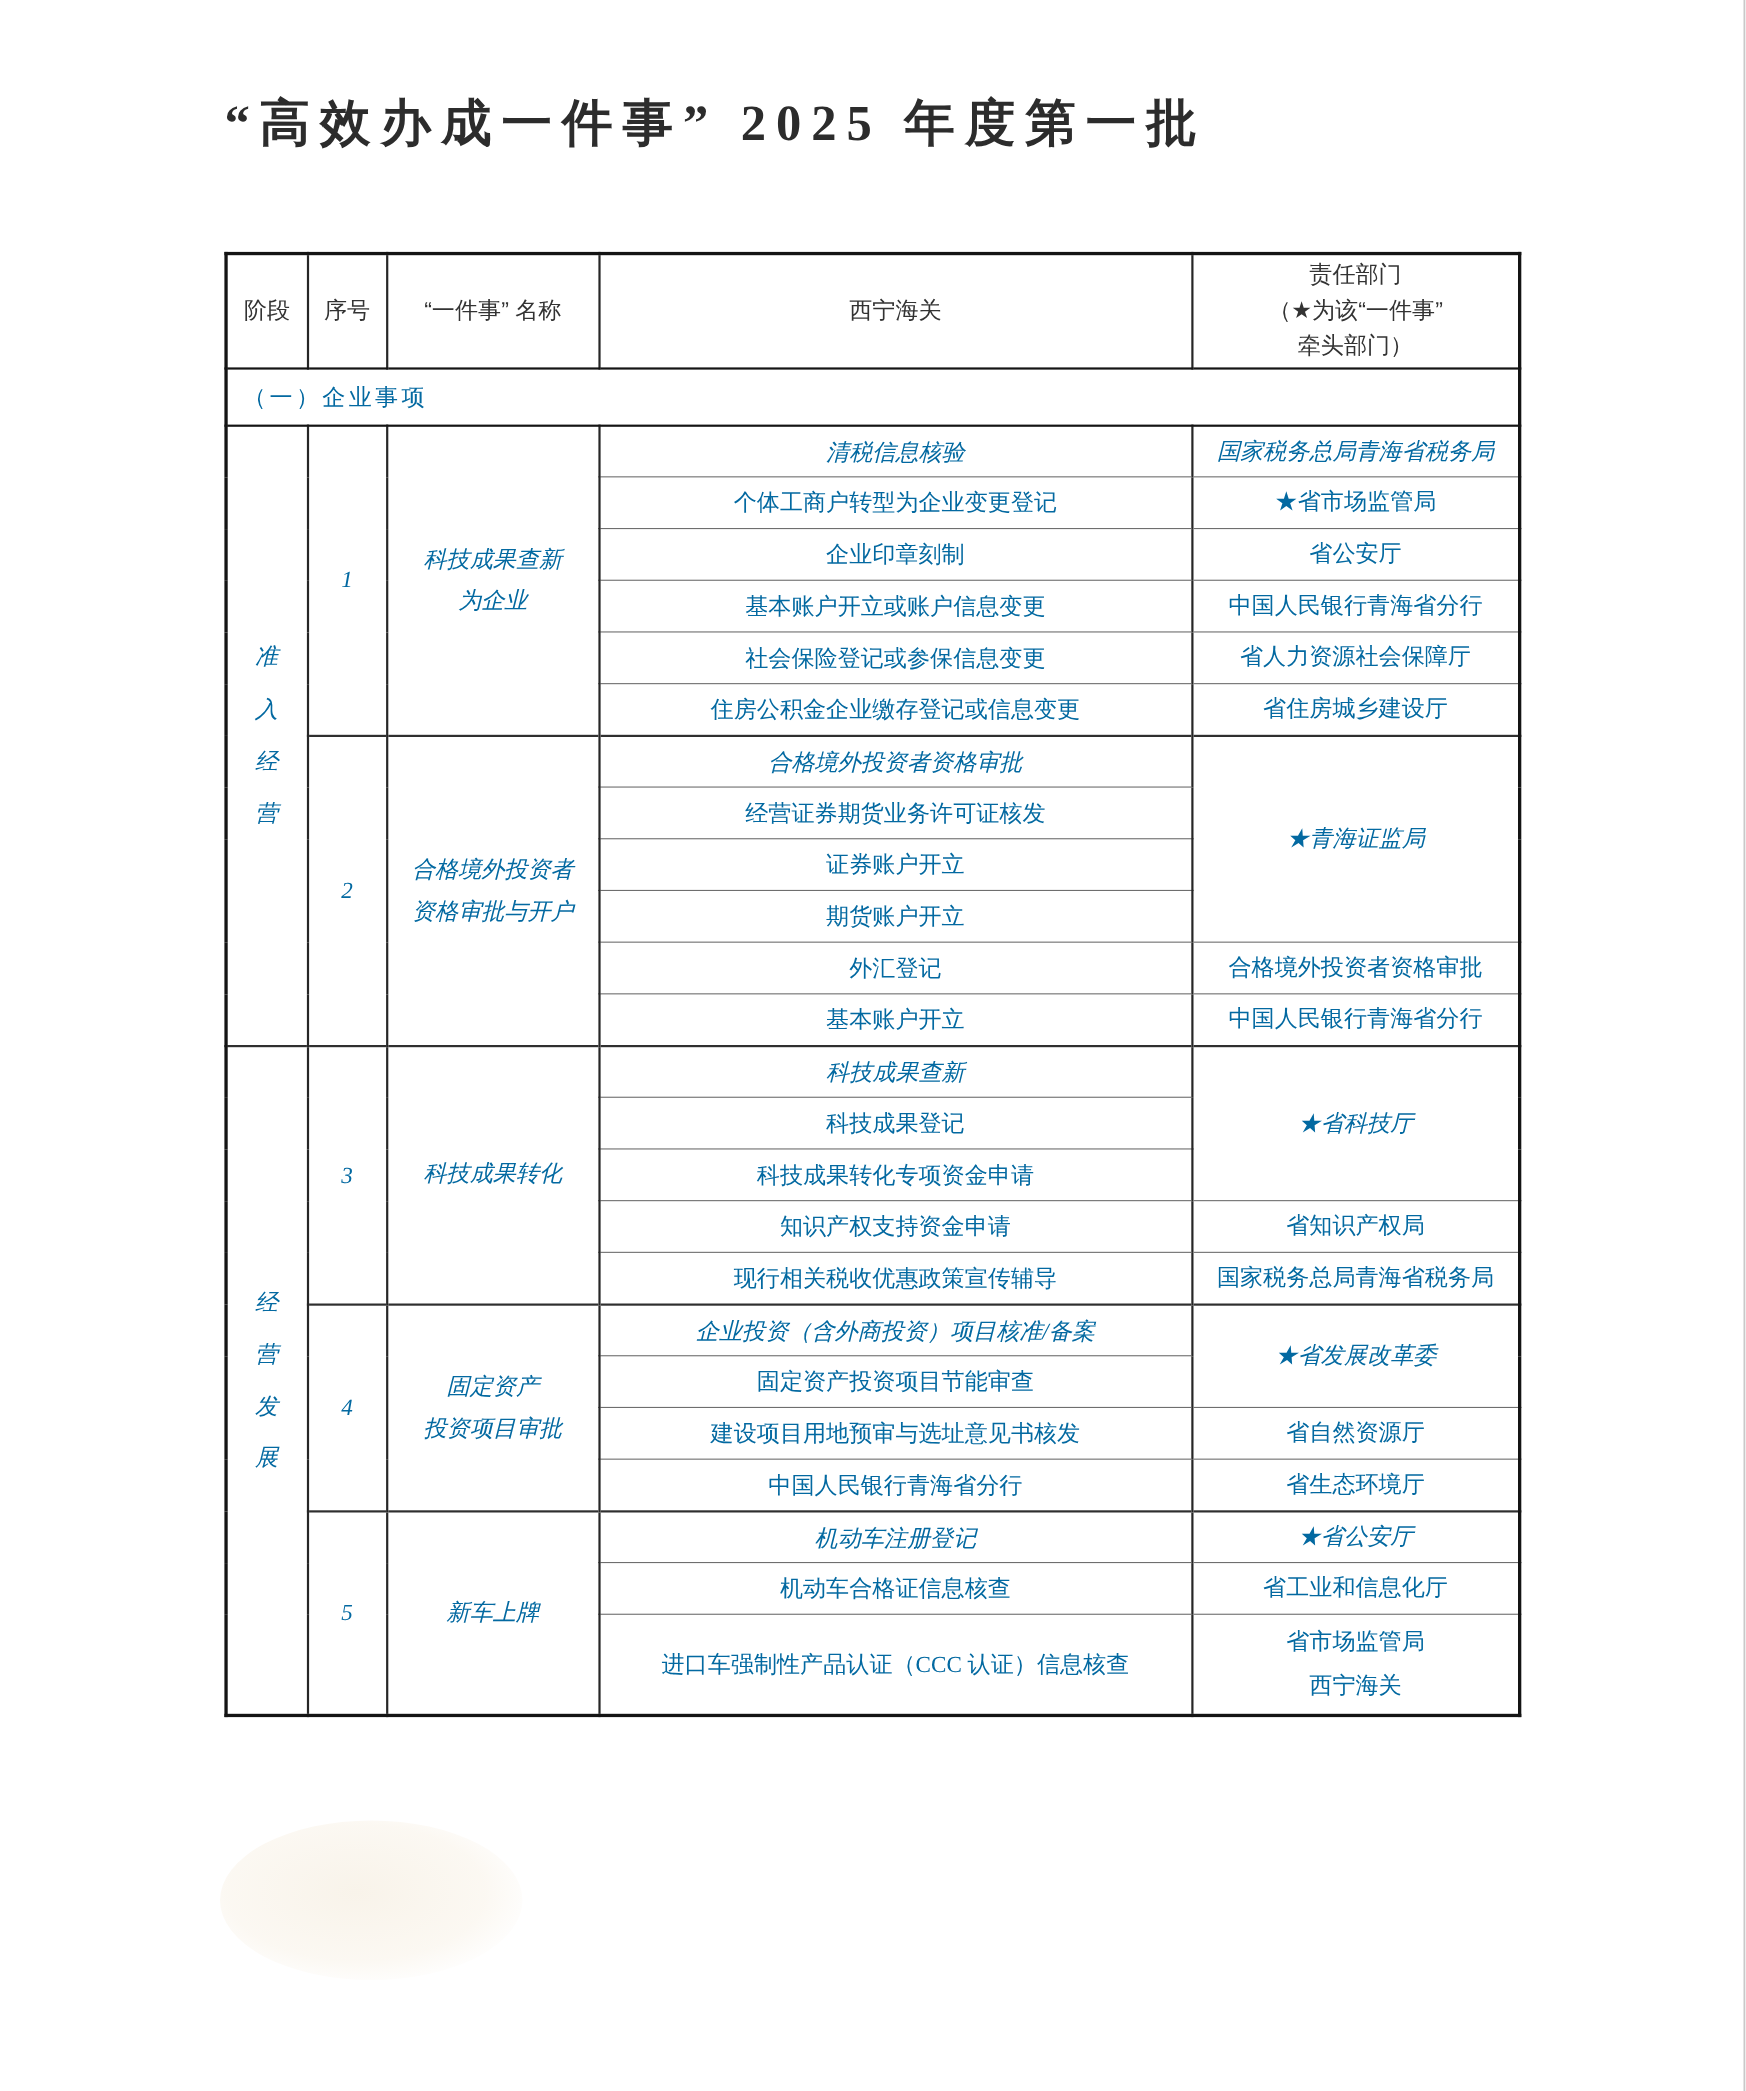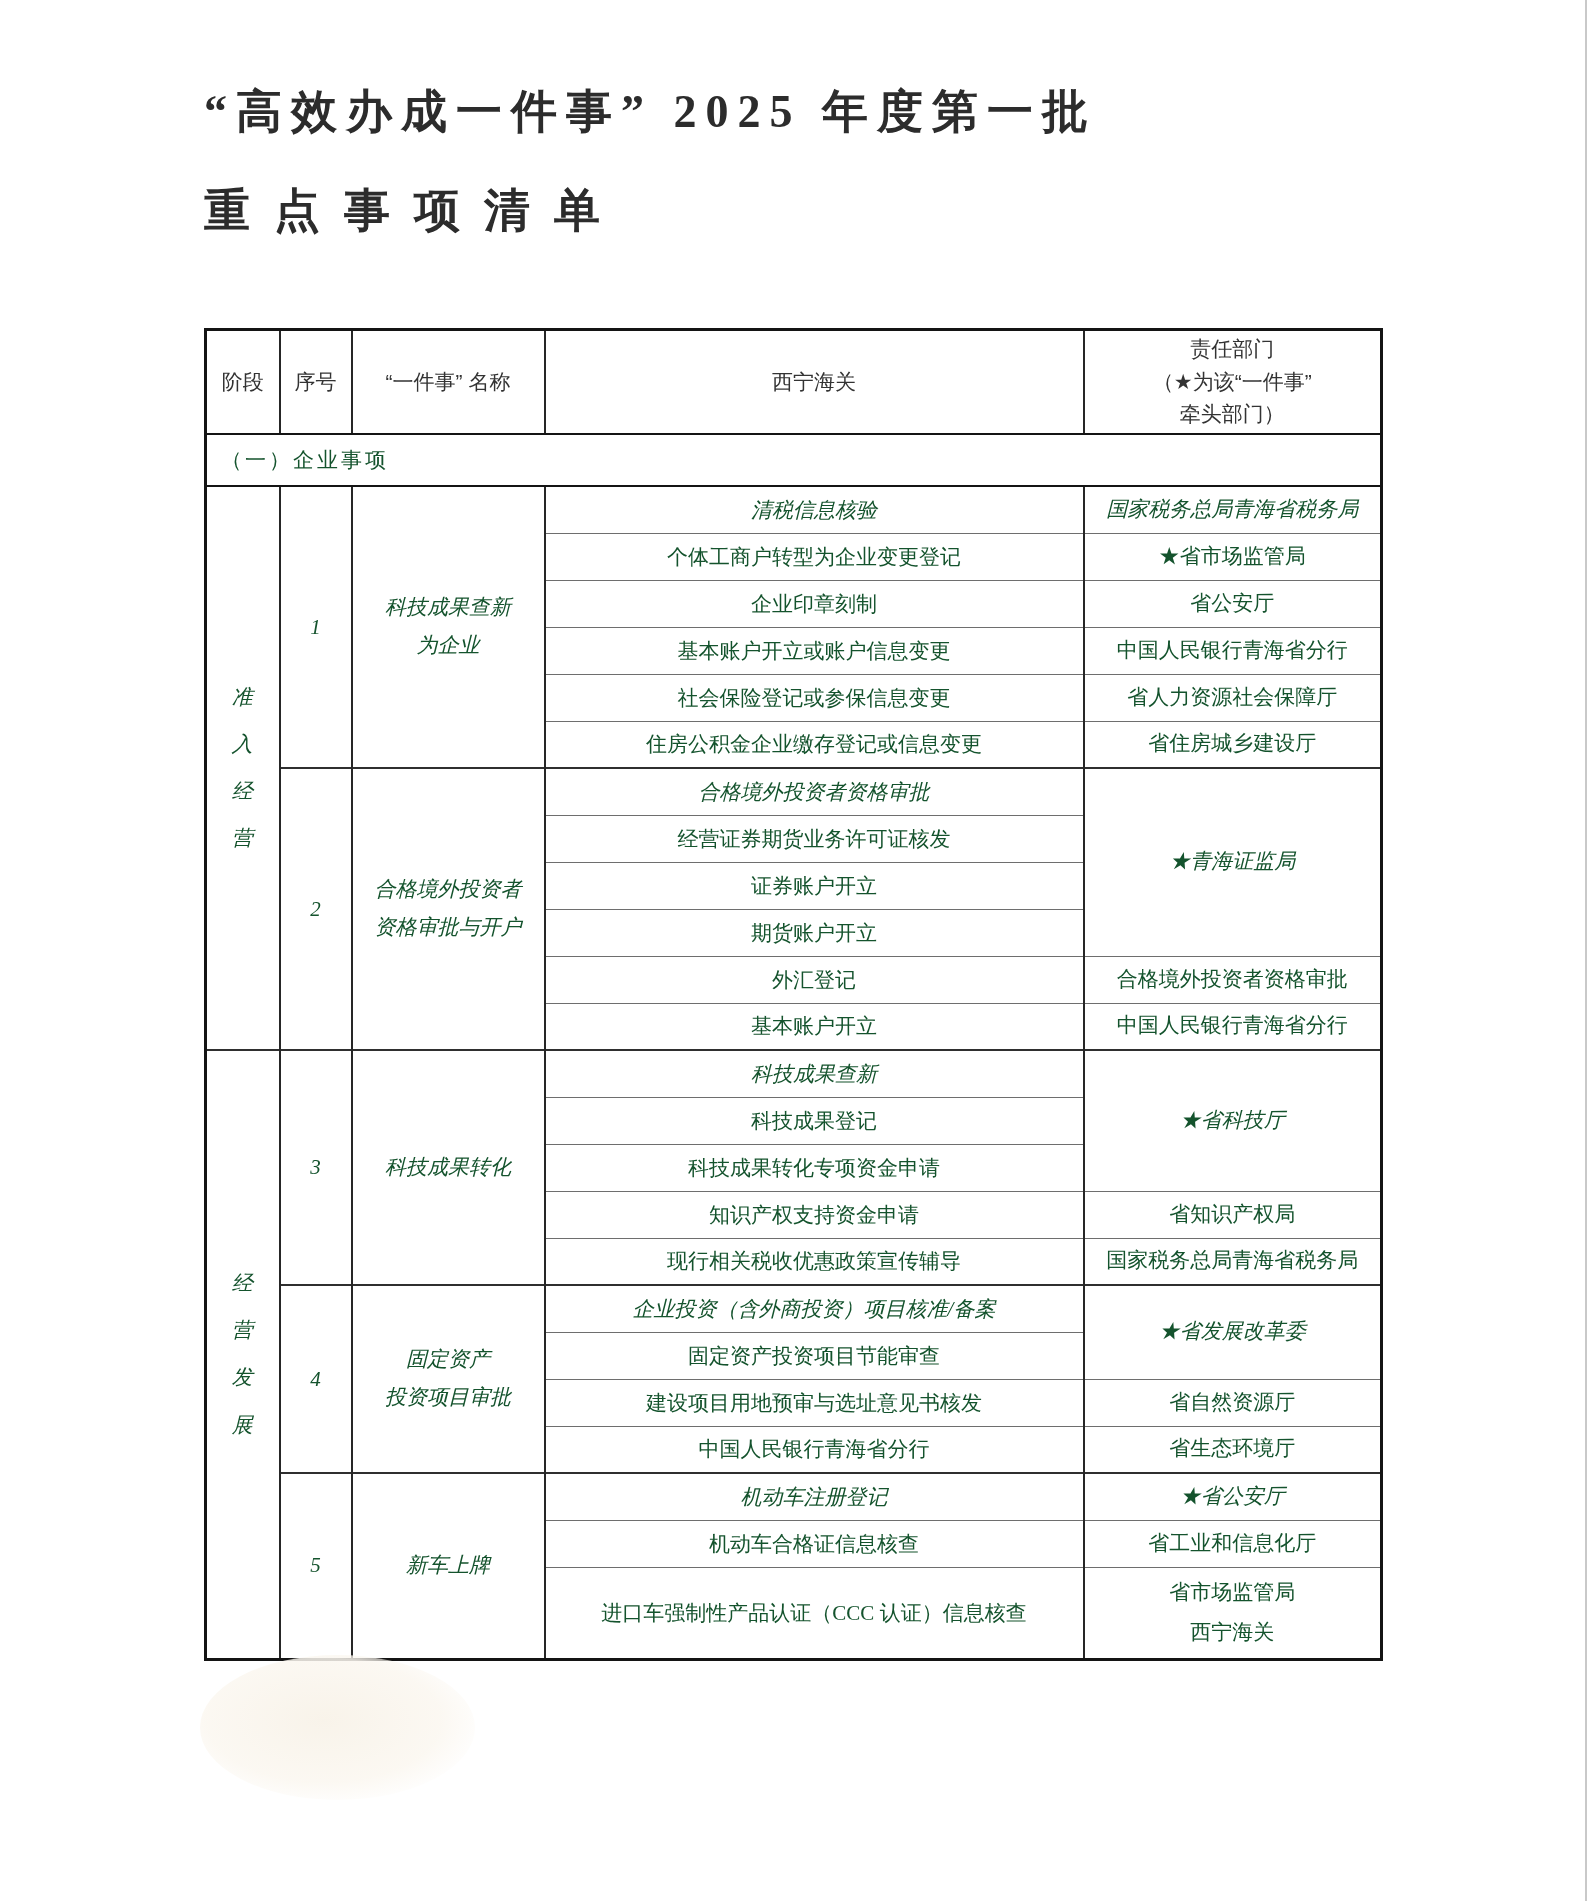--- a/index.html
+++ b/index.html
@@ -46,21 +46,21 @@
   col.w-item{width:539px;}
   col.w-dept{width:298px;}
   .list th,.list td{
     border-top:1px solid #6e6e6e;
     border-bottom:1px solid #6e6e6e;
     border-left:2px solid #262626;
     border-right:2px solid #262626;
     text-align:center;
     vertical-align:middle;
     padding:2px 4px;
-    color:#14532d;
+    color:#0369a1;
   }
   .list th{
     font-family:"Liberation Sans","DejaVu Sans",sans-serif;
     font-weight:normal;
     color:#333333;
     height:74px;
     line-height:1.55;
     white-space:pre-line;
     border-bottom:2px solid #141414;
     font-size:21px;
@@ -93,21 +93,20 @@
 </style>
 </head>
 <body>
 
 <div class="page">
 
   <div class="container">
 
     <div class="doc-title">
       <p class="line1">“高效办成一件事” 2025 年度第一批</p>
-      <p class="line2">重点事项清单</p>
     </div>
 
     <table class="list">
       <colgroup>
         <col class="w-stage">
           <col class="w-no">
           <col class="w-name">
           <col class="w-item">
           <col class="w-dept">
       </colgroup>

